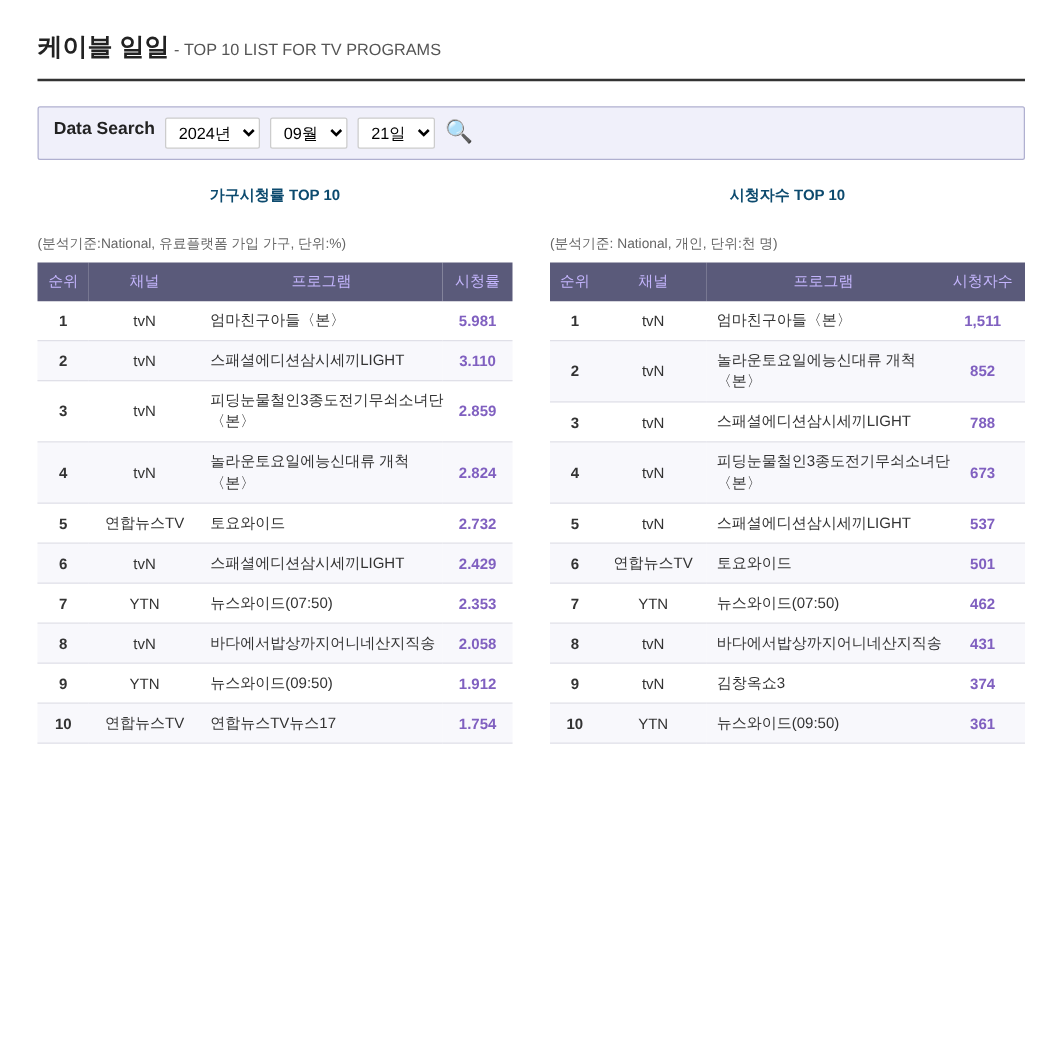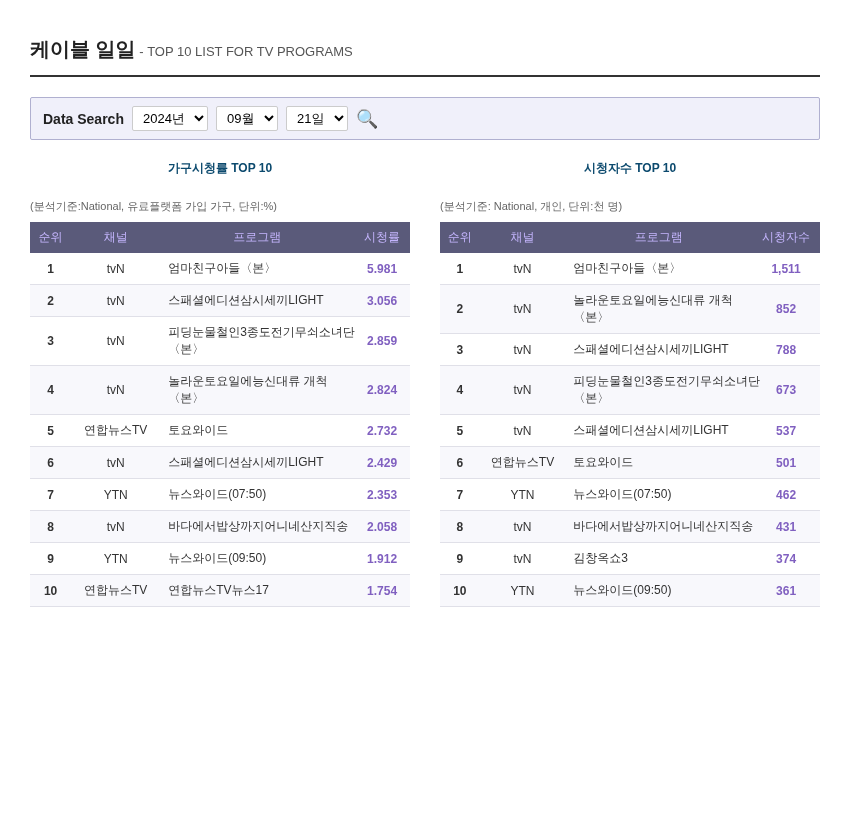--- a/index.html
+++ b/index.html
@@ -5,40 +5,40 @@
     * { box-sizing: border-box; margin: 0; padding: 0; }
     body {
       font-family: 'Malgun Gothic', 'Apple SD Gothic Neo', sans-serif;
       background: #fff;
       color: #333;
       font-size: 13px;
     }
     .page-wrapper {
       max-width: 850px;
       margin: 0 auto;
-      padding: 36px 30px;
+      padding: 24px 30px;
     }
     .page-title-area {
       border-bottom: 2px solid #333;
       padding-bottom: 12px;
       margin-bottom: 20px;
     }
     .page-title {
       font-size: 20px;
       font-weight: bold;
       color: #222;
     }
     .page-subtitle {
       font-size: 13px;
       color: #555;
       font-weight: normal;
     }
     .search-bar {
       display: flex;
-      align-items: center;
+      align-items: flex-start;
       border: 1.5px solid #b0b0d0;
       padding: 8px 12px;
       margin-bottom: 20px;
       background: #f0f0fa;
       border-radius: 2px;
       gap: 8px;
     }
     .search-label {
       font-weight: bold;
       font-size: 14px;
@@ -203,21 +203,21 @@
         <tr>
       <td class="rank">1</td>
       <td>tvN</td>
       <td class="program">엄마친구아들〈본〉</td>
       <td class="value">5.981</td>
     </tr>
             <tr>
       <td class="rank">2</td>
       <td>tvN</td>
       <td class="program">스패셜에디션삼시세끼LIGHT</td>
-      <td class="value">3.056</td>
+      <td class="value">3.110</td>
     </tr>
             <tr>
       <td class="rank">3</td>
       <td>tvN</td>
       <td class="program">피딩눈물철인3종도전기무쇠소녀단〈본〉</td>
       <td class="value">2.859</td>
     </tr>
             <tr>
       <td class="rank">4</td>
       <td>tvN</td>

